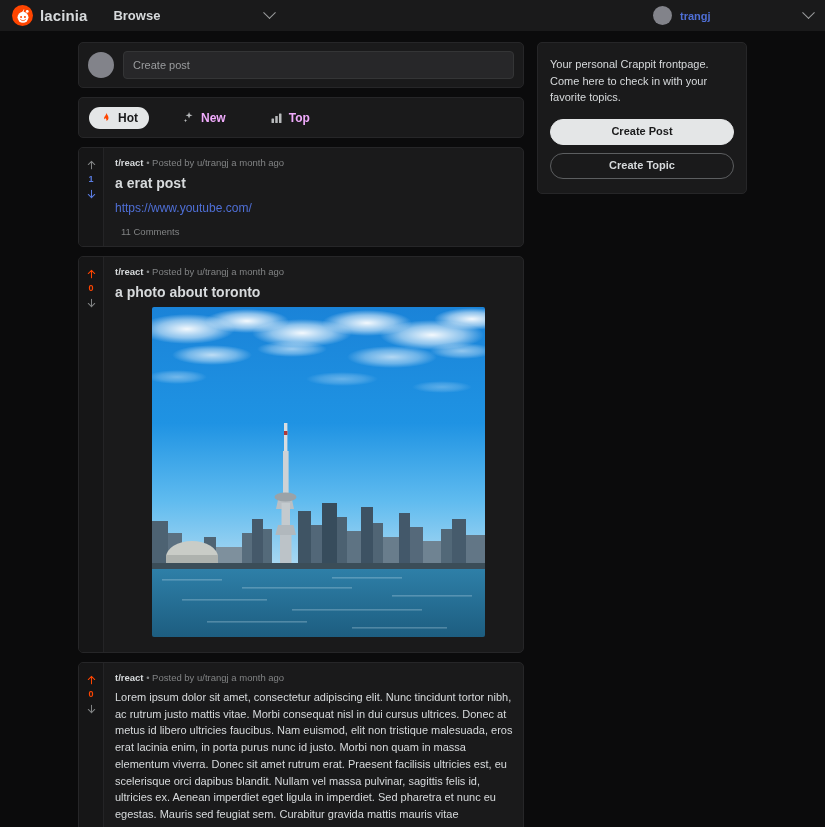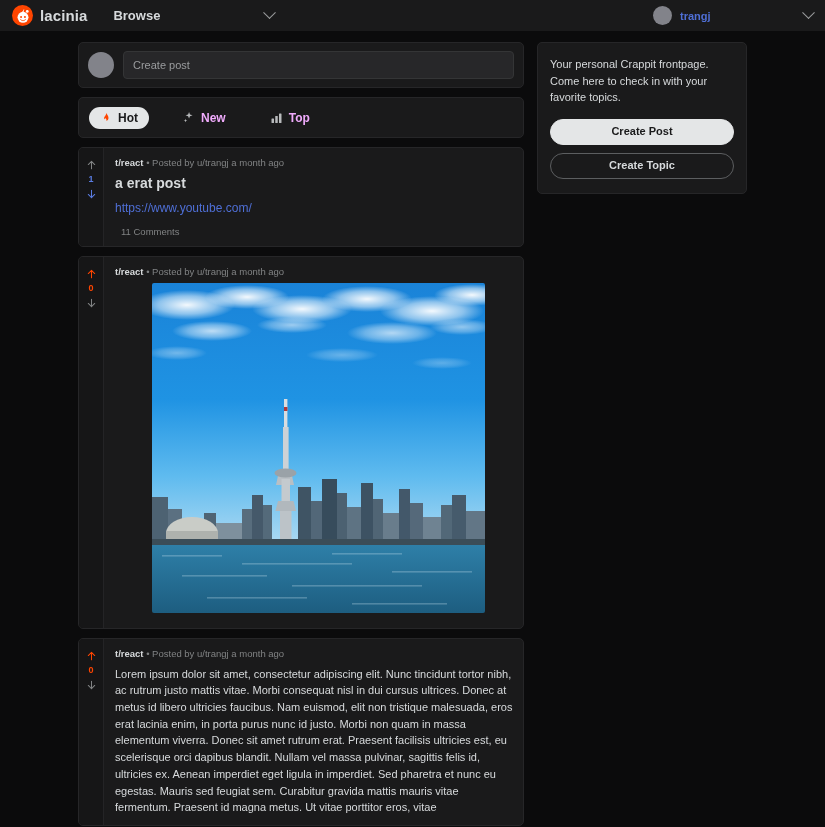--- a/index.html
+++ b/index.html
@@ -388,20 +388,21 @@
         <span class="arrow">
           <svg width="11" height="12" viewBox="0 0 24 24" fill="none" stroke="#818384" stroke-width="2.2" stroke-linecap="round" stroke-linejoin="round">
             <path d="M12 4v16M5 13l7 7 7-7"></path>
           </svg>
         </span>
       </div>
       <div class="post-body">
         <div class="meta">
           <span class="topic">t/react</span><span> • Posted by u/trangj a month ago</span>
         </div>
+        <div class="post-title">a photo about toronto</div>
 
         <div class="post-image">
           <svg width="333" height="330" viewBox="0 0 333 330" preserveAspectRatio="none">
             <defs>
               <linearGradient id="sky" x1="0" y1="0" x2="0" y2="1">
                 <stop offset="0" stop-color="#1a83d8"></stop>
                 <stop offset="0.45" stop-color="#1f93e3"></stop>
                 <stop offset="0.75" stop-color="#5fbbef"></stop>
                 <stop offset="1" stop-color="#a9d8f2"></stop>
               </linearGradient>

